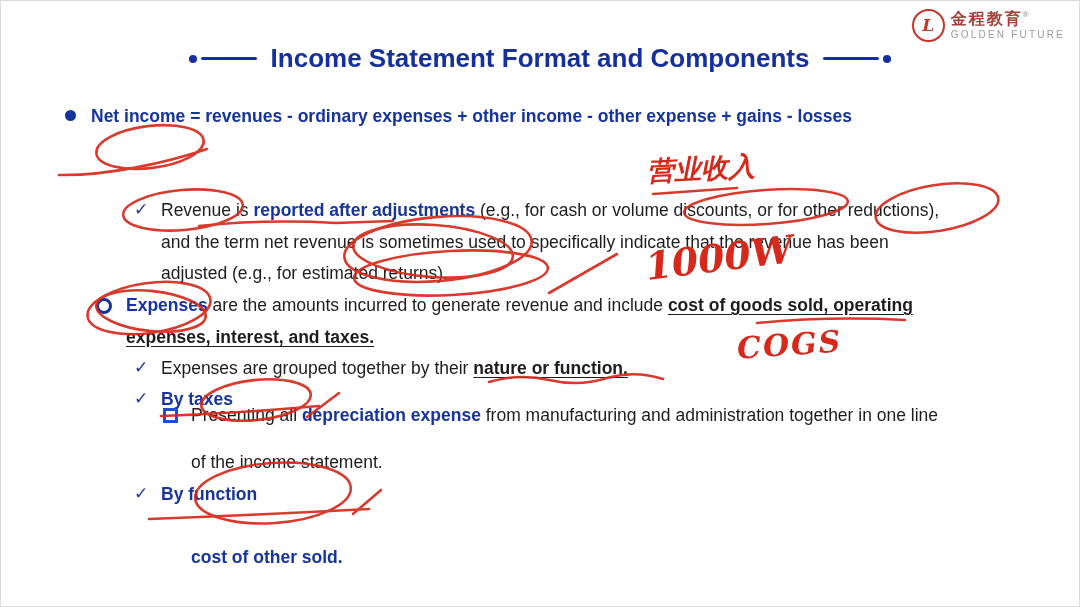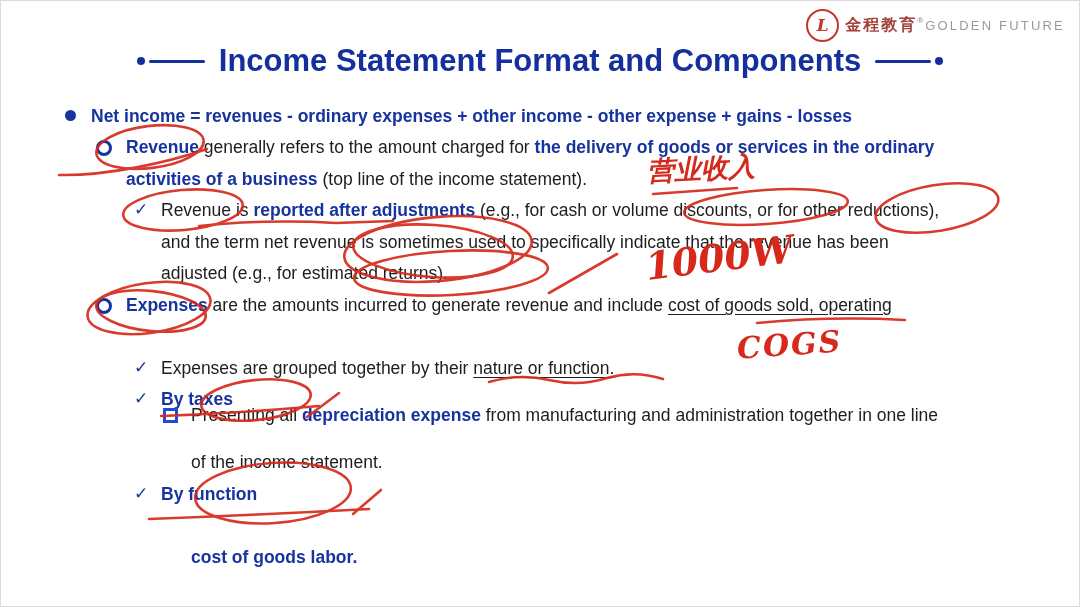--- a/index.html
+++ b/index.html
@@ -7,37 +7,37 @@
     position:relative;width:1080px;height:607px;background:#ffffff;
     font-family:"Liberation Sans","DejaVu Sans",sans-serif;overflow:hidden;
     border:1px solid #dcdcdc;box-sizing:border-box;
   }
   
   .logo{position:absolute;top:8px;right:14px;display:flex;align-items:center;gap:6px;}
   .seal{width:33px;height:33px;border:2px solid #c5352a;border-radius:50%;
     display:flex;align-items:center;justify-content:center;box-sizing:border-box;}
   .seal-inner{font-family:"DejaVu Serif",serif;font-style:italic;font-weight:bold;
     color:#c5352a;font-size:17px;line-height:1;}
-  .logo-text{display:flex;flex-direction:row;line-height:1.05;}
+  .logo-text{display:flex;flex-direction:column;line-height:1.05;}
   .logo-cn{font-size:16px;font-weight:bold;color:#a2423a;letter-spacing:2px;}
-  .logo-en{font-size:13px;color:#9a9a9a;letter-spacing:2.2px;margin-top:2px;}
+  .logo-en{font-size:10px;color:#9a9a9a;letter-spacing:2.2px;margin-top:2px;}
   .logo-reg{font-size:8px;color:#9a9a9a;vertical-align:top;}
   
   .title-row{position:absolute;top:42px;left:0;width:100%;display:flex;
     align-items:center;justify-content:center;gap:14px;}
   .t-line{width:56px;height:3px;background:#15309c;border-radius:2px;}
   .t-dot{width:8px;height:8px;background:#15309c;border-radius:50%;}
   .t-dot.left{margin-right:-10px;}
   .t-dot.right{margin-left:-10px;}
-  .page-title{font-size:31px;font-weight:bold;color:#15309c;white-space:nowrap;}
+  .page-title{font-size:26px;font-weight:bold;color:#15309c;white-space:nowrap;}
   
   .row{position:absolute;white-space:nowrap;font-size:17.5px;color:#1d1d1f;line-height:22px;margin-left:20px;}
   .lv1{left:70px;} .lv2{left:105px;} .lv3{left:140px;} .lv4{left:170px;}
   .b{color:#16339e;font-weight:bold;}
-  .u{text-decoration:underline;text-underline-offset:3px;}
+  .u{text-decoration:underline;text-underline-offset:3px;font-weight:bold;}
   .bullet-disc{position:absolute;left:-26px;top:5px;width:11px;height:11px;
     border-radius:50%;background:#16339e;}
   .bullet-o{position:absolute;left:-30px;top:4px;width:10px;height:10px;
     border-radius:50%;border:3.4px solid #16339e;background:#fff;box-sizing:content-box;}
   .chk{position:absolute;left:-27px;top:0;color:#1c3a9e;font-size:17px;font-weight:bold;}
   .bullet-sq{position:absolute;left:-28px;top:4px;width:9px;height:9px;
     border:3.6px solid #1d4ed8;background:#fff;box-sizing:content-box;}
   
   .hw{position:absolute;color:#d6291c;font-family:"DejaVu Serif","DejaVu Sans",serif;
     font-style:italic;font-weight:bold;white-space:nowrap;}
@@ -67,47 +67,43 @@
     <span class="page-title">Income Statement Format and Components</span>
     <span class="t-line"></span>
     <span class="t-dot right"></span>
   </div>
 
   <div class="row lv1" style="top:104px">
     <span class="bullet-disc"></span>
     <span class="b">Net income = revenues - ordinary expenses + other income - other expense + gains - losses</span>
   </div>
 
-  <div class="row lv2" style="top:135px">
-    <span class="bullet-o"></span>
-    <span class="b">Revenue</span><span> generally refers to the amount charged for </span><span class="b">the delivery of goods or services in the ordinary</span>
-  </div>
 
-  <div class="row lv2" style="top:167px">
-    <span class="b">activities of a business</span><span> (top line of the income statement).</span>
-  </div>
 
   <div class="row lv3" style="top:198px">
     <span class="chk">✓</span>
     <span>Revenue is </span><span class="b">reported after adjustments</span><span> (e.g., for cash or volume discounts, or for other reductions),</span>
   </div>
 
   <div class="row lv3" style="top:230px">
     <span>and the term net revenue is sometimes used to specifically indicate that the revenue has been</span>
   </div>
 
   <div class="row lv3" style="top:261px">
     <span>adjusted (e.g., for estimated returns).</span>
   </div>
 
   <div class="row lv2" style="top:293px">
     <span class="bullet-o"></span>
     <span class="b">Expenses</span><span> are the amounts incurred to generate revenue and include </span><span class="u">cost of goods sold, operating</span>
   </div>
 
+  <div class="row lv2" style="top:325px">
+    <span class="u">expenses, interest, and taxes.</span>
+  </div>
 
   <div class="row lv3" style="top:356px">
     <span class="chk">✓</span>
     <span>Expenses are grouped together by their </span><span class="u">nature or function.</span>
   </div>
 
   <div class="row lv3" style="top:387px">
     <span class="chk">✓</span>
     <span class="b">By taxes</span>
   </div>
@@ -121,21 +117,21 @@
     <span>of the income statement.</span>
   </div>
 
   <div class="row lv3" style="top:482px">
     <span class="chk">✓</span>
     <span class="b">By function</span>
   </div>
 
 
   <div class="row lv4" style="top:545px">
-    <span class="b">cost of goods labor.</span>
+    <span class="b">cost of other sold.</span>
   </div>
 
   <div class="hw hw-yysr">营业收入</div>
   <div class="hw hw-1000w">1000W</div>
   <div class="hw hw-cogs">COGS</div>
 
   <svg class="ann-svg" width="1080" height="607" viewBox="0 0 1080 607">
     <g fill="none" stroke="#d6291c" stroke-width="2.6" stroke-linecap="round" opacity="0.92">
       <ellipse cx="149" cy="146" rx="54" ry="21" transform="rotate(-7 149 146)" stroke="#d6291c"></ellipse>
       <path d="M58,174 C105,175 165,162 206,148" stroke="#d6291c"></path>

